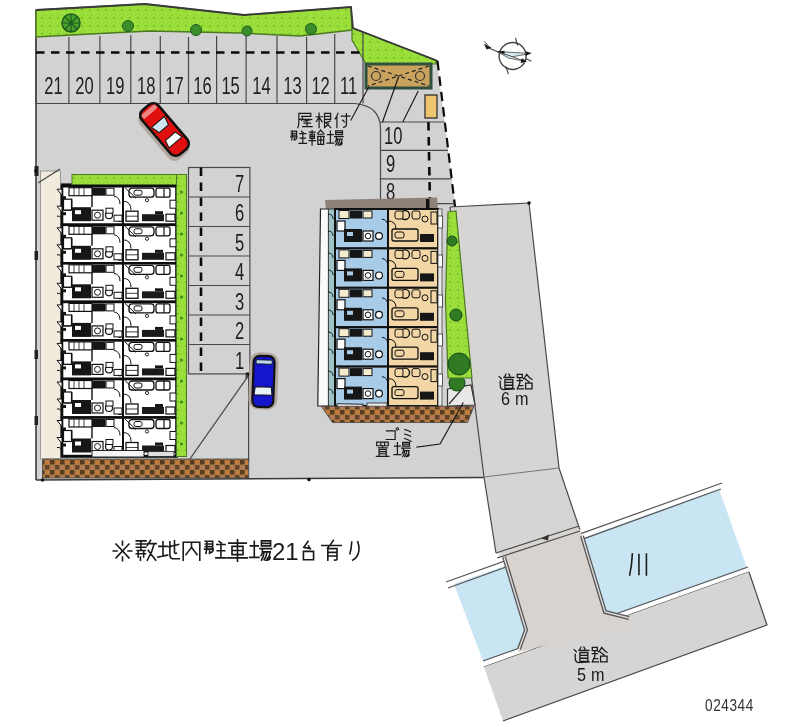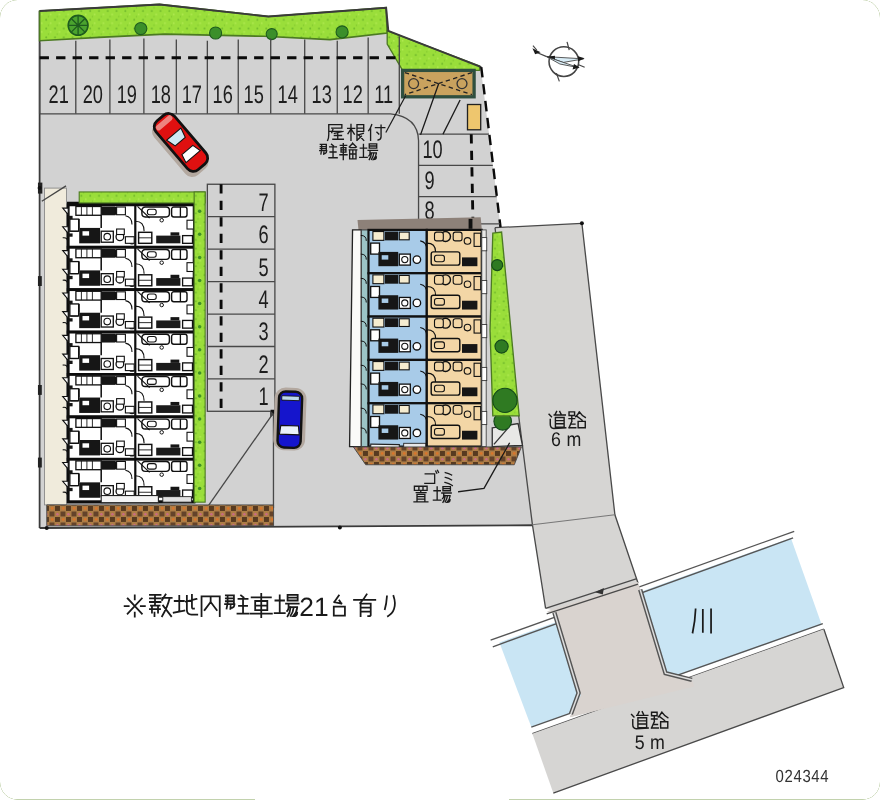--- a/index.html
+++ b/index.html
@@ -1,17 +1,17 @@
 <!DOCTYPE html>
 <html><head>
 <meta charset="utf-8">
 <style>
 html,body{margin:0;padding:0;background:#fff;}
-#page{position:relative;width:800px;height:727px;overflow:hidden;background:#4d7c0f;
-font-family:"Liberation Sans", sans-serif;border-radius:16px;}
+#page{position:relative;width:800px;height:727px;overflow:hidden;background:#eab308;
+font-family:"Liberation Sans", sans-serif;}
 text{font-family:"Liberation Sans", sans-serif;}
 </style>
 </head>
 <body>
 <div id="page">
 <svg width="800" height="727" viewBox="0 0 800 727" xmlns="http://www.w3.org/2000/svg">
 <defs>
 
 <pattern id="brick" width="10" height="10" patternUnits="userSpaceOnUse">
   <rect width="10" height="10" fill="#ad7d46"></rect>

